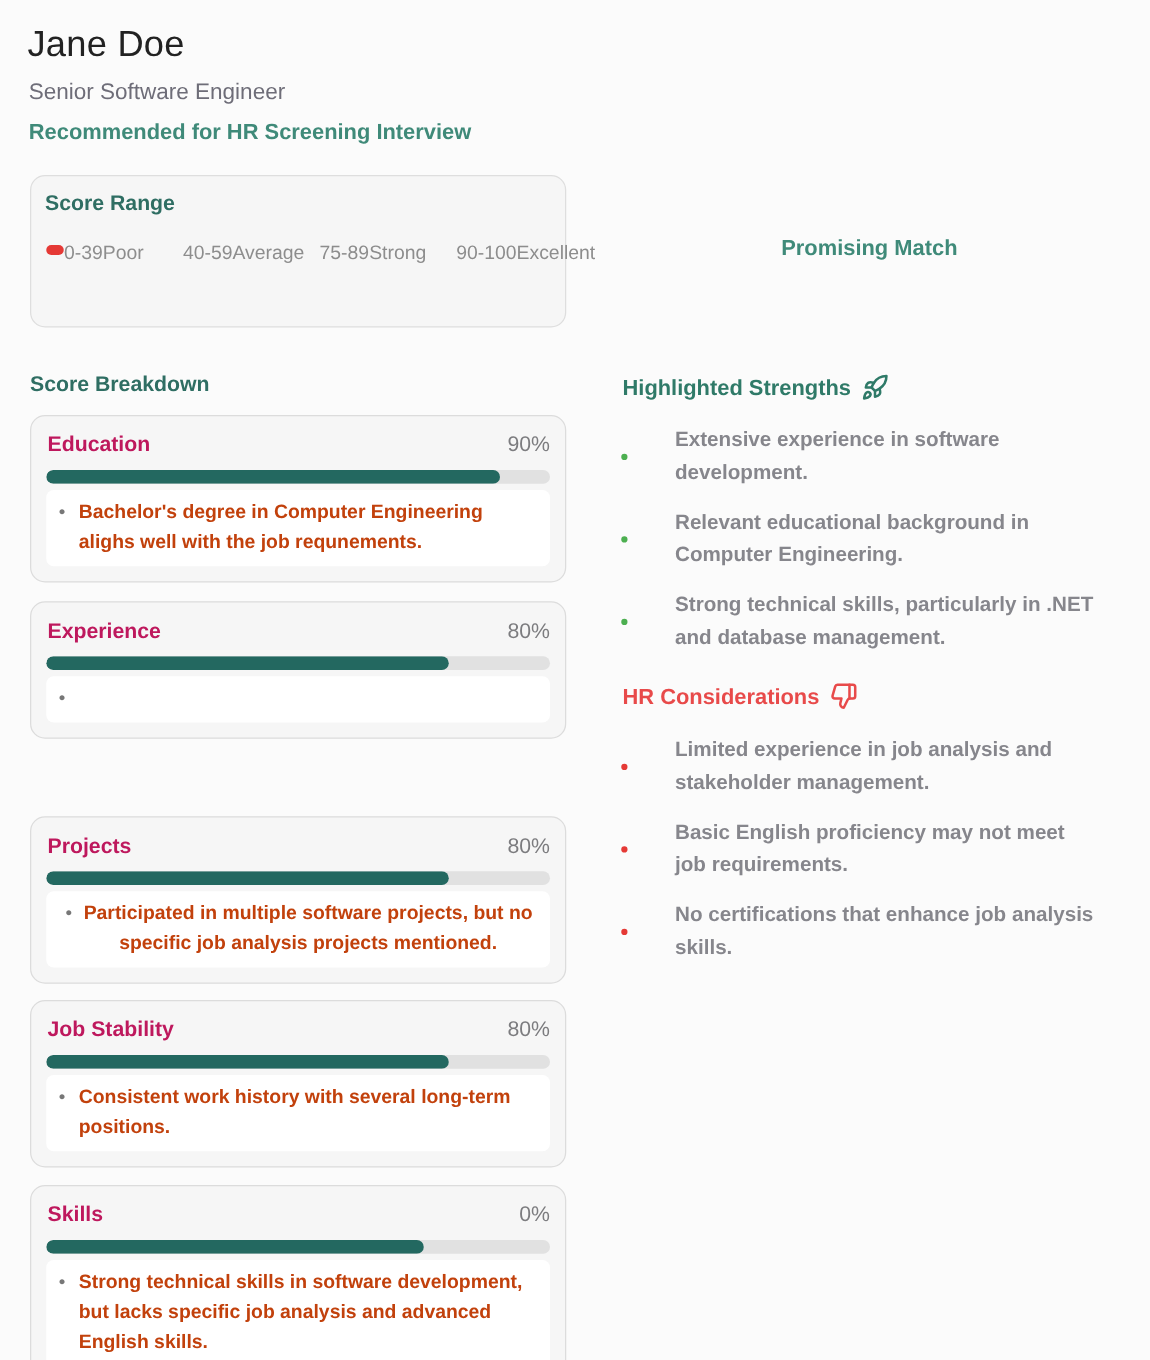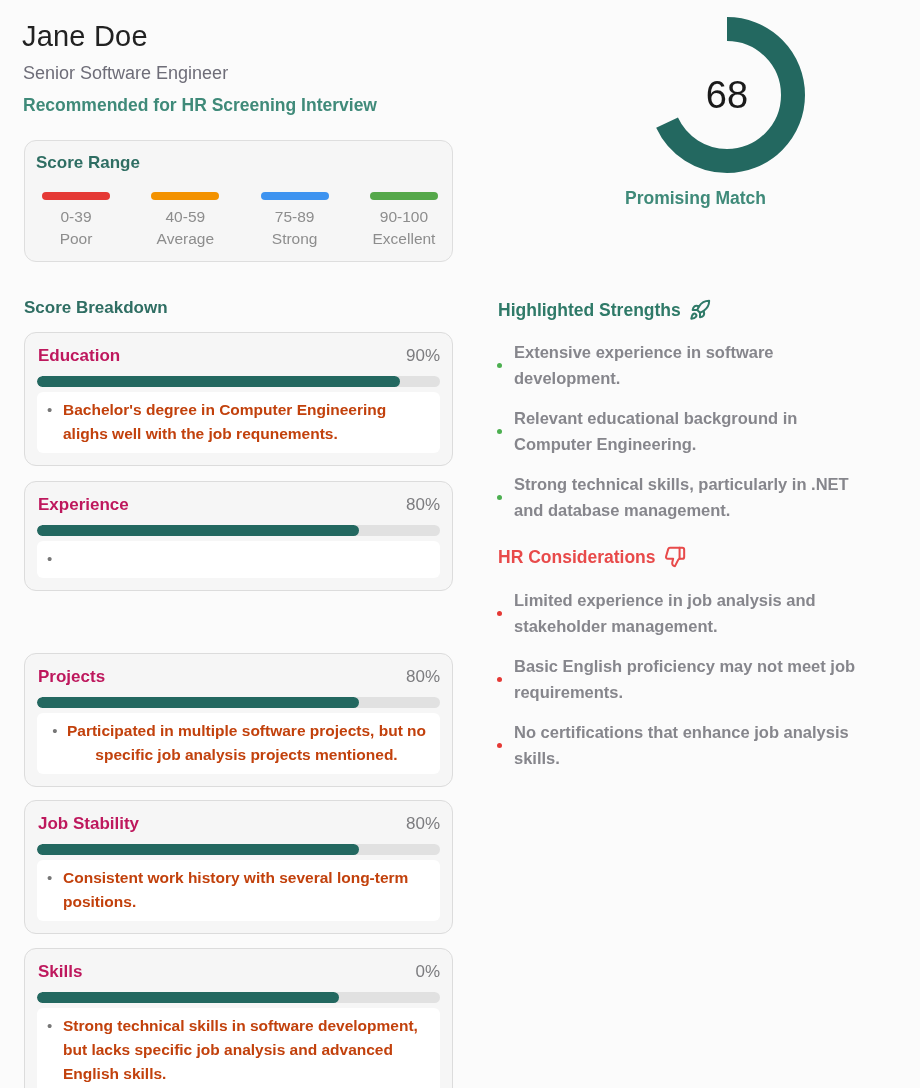--- a/index.html
+++ b/index.html
@@ -31,21 +31,21 @@
     background: #f6f6f6; border: 1px solid #dedede; border-radius: 12px;
   }
   .range-title {
     position: absolute; left: 11px; top: 12px;
     font-size: 17px; font-weight: 700; color: #2f6e63;
   }
   .range-items {
     position: absolute; left: 12px; top: 51px; width: 406px;
     display: flex; justify-content: space-between;
   }
-  .range-item { width: 78px; display: flex; flex-direction: column; align-items: center; }
+  .range-item { width: 78px; display: flex; flex-direction: row; align-items: center; }
   .range-bar { width: 68px; height: 8px; border-radius: 4px; margin-bottom: 6px; }
   .range-val, .range-lbl { font-size: 15.5px; color: #8d8d8d; line-height: 22px; white-space: nowrap; }
 
   
   .gauge { position: absolute; left: 649px; top: 17px; width: 156px; height: 156px; }
   .gauge svg { width: 156px; height: 156px; display: block; }
   .gauge-num {
     position: absolute; left: 0; top: 0; width: 156px; height: 156px;
     display: flex; align-items: center; justify-content: center;
     font-size: 38px; color: #1a1a1a; font-weight: 400;
@@ -85,21 +85,21 @@
     position: absolute; left: 498px;
     font-size: 17.5px; font-weight: 700;
     display: flex; align-items: center; gap: 8px;
   }
   .sec-title.green { color: #2f7a68; top: 299px; }
   .sec-title.red { color: #e84a4a; top: 546px; }
   .sec-title svg { display: block; }
   .list { position: absolute; left: 496px; width: 380px; }
   .list.strengths { top: 339px; }
   .list.concerns { top: 587px; }
-  .li { display: flex; align-items: center; margin-bottom: 14px; }
+  .li { display: flex; align-items: center; margin-bottom: 14px; gap: 26px; }
   .li-dot { width: 5px; height: 5px; border-radius: 50%; flex: 0 0 5px; margin-right: 12px; margin-left: 1px; }
   .li-text { font-size: 16.5px; color: #86868c; line-height: 26px; font-weight: 700; }
 </style>
 </head>
 <body>
 
 <div class="page">
 
   <div class="cand-name">Jane Doe</div>
   <div class="cand-title">Senior Software Engineer</div>
@@ -124,26 +124,20 @@
         <div class="range-lbl">Strong</div>
       </div>
       <div class="range-item">
         <div class="range-bar" style="background: rgb(85, 168, 74);"></div>
         <div class="range-val">90-100</div>
         <div class="range-lbl">Excellent</div>
       </div>
     </div>
   </div>
 
-  <div class="gauge">
-    <svg viewBox="0 0 156 156">
-      <circle id="gauge-arc" cx="78" cy="78" r="66" fill="none" stroke="#236860" stroke-width="24" transform="rotate(-90 78 78)" stroke-dasharray="281.98935658621986 414.6902302738527"></circle>
-    </svg>
-    <div class="gauge-num">68</div>
-  </div>
   <div class="gauge-label">Promising Match</div>
 
   <div class="sb-title">Score Breakdown</div>
 
   <div class="card" style="top:332px;">
     <div class="card-head">
       <span class="card-name">Education</span>
       <span class="card-pct">90%</span>
     </div>
     <div class="bar-track">

